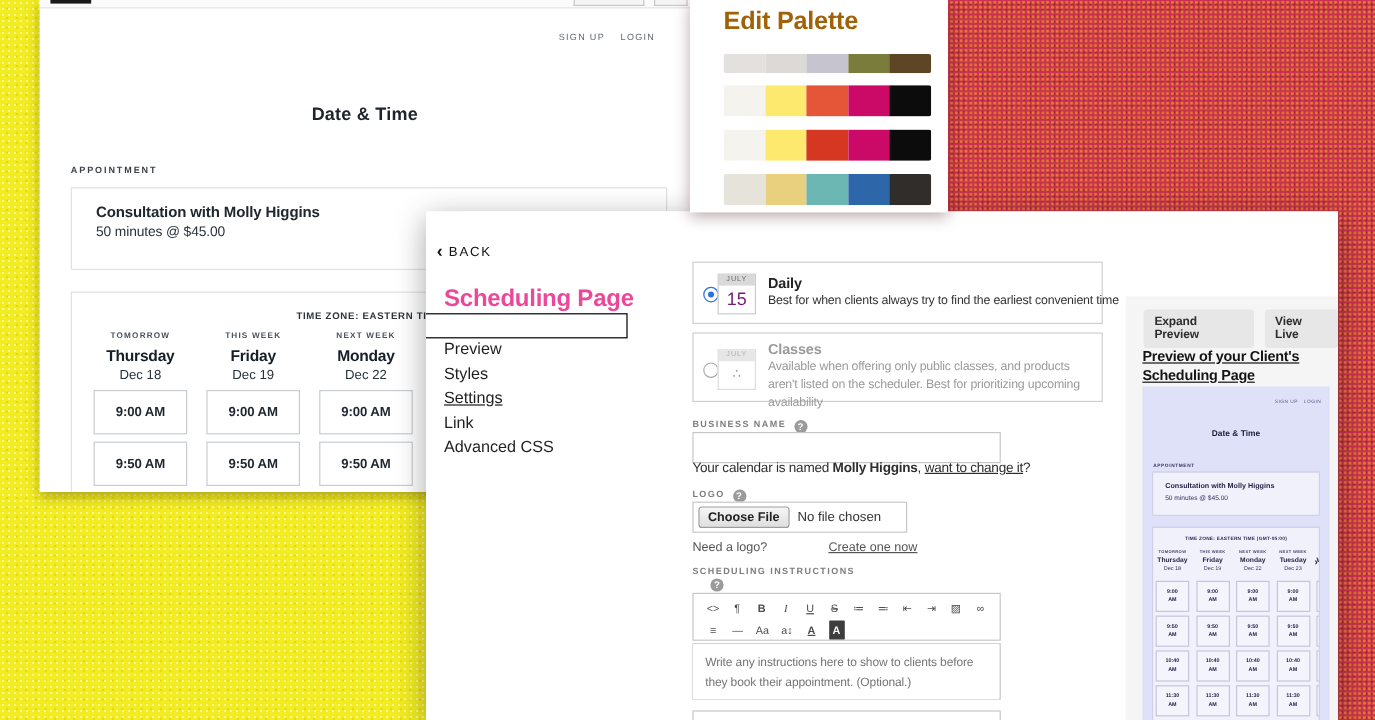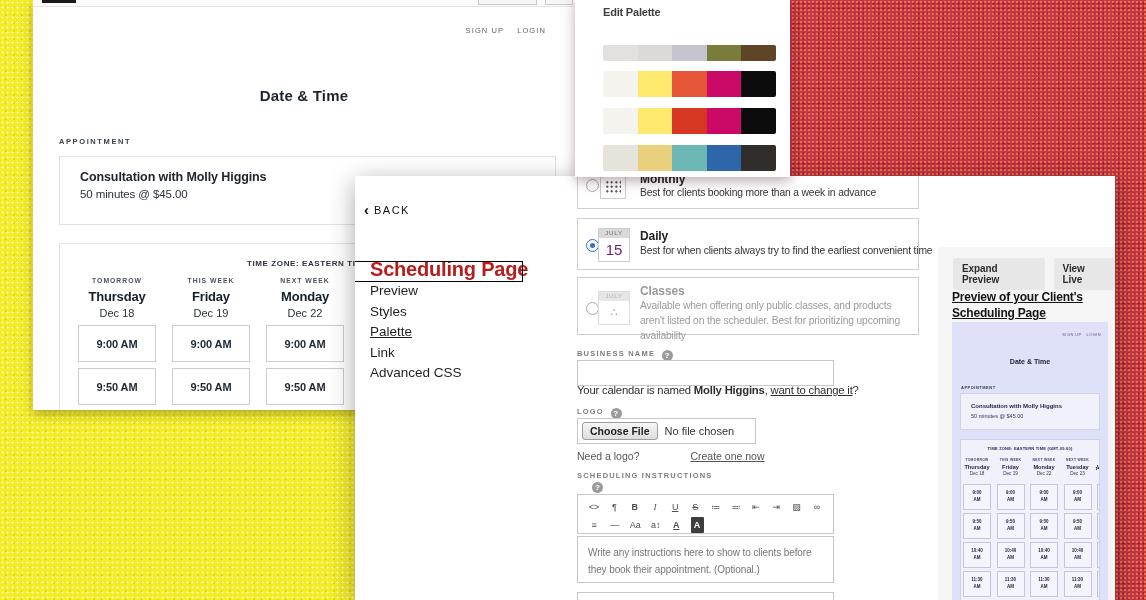--- a/index.html
+++ b/index.html
@@ -41,33 +41,33 @@
   .day-tag{font-size:6.8px;letter-spacing:1px;color:#4a525c;font-weight:bold;}
   .day-name{font-size:13px;font-weight:bold;color:#161e28;margin-top:5px;letter-spacing:-.2px;}
   .day-date{font-size:11px;color:#29313b;margin-top:3px;}
   .slot{width:78px;height:37px;border:1px solid #c9ccd0;display:flex;align-items:center;justify-content:center;
     font-size:11px;font-weight:bold;color:#1e2731;margin-top:6px;background:#fff;letter-spacing:-.1px;}
   .slot:first-of-type{margin-top:17px;}
 
   
   .palette-panel{position:absolute;left:575px;top:0;width:215px;height:177px;background:#fff;z-index:4;
     box-shadow:0 4px 12px rgba(60,10,20,.35);}
-  .palette-title{position:absolute;left:28px;top:6px;font-size:11px;font-weight:bold;color:#404040;letter-spacing:-.2px;}
+  .palette-title{position:absolute;left:28px;top:6px;font-size:21px;font-weight:bold;color:#a16207;letter-spacing:-.2px;}
   #palette-rows{position:absolute;left:28px;top:45px;width:173px;}
   .palette-row{display:flex;height:26px;margin-bottom:11px;border-radius:2px;overflow:hidden;}
   .palette-row.thin{height:16px;margin-bottom:10px;}
   .swatch{flex:1;}
 
   
   .modal{position:absolute;left:355px;top:176px;width:760px;height:424px;background:#fff;z-index:3;
     box-shadow:0 6px 24px rgba(0,0,0,.35);overflow:hidden;}
   .back-row{position:absolute;left:9px;top:28px;display:flex;align-items:center;gap:5px;color:#111;cursor:pointer;}
   .back-chevron{font-size:15px;font-weight:bold;line-height:10px;}
   .back-label{font-size:11px;font-weight:normal;letter-spacing:1.5px;}
-  .modal-title{position:absolute;left:15px;top:62px;font-size:20px;font-weight:bold;color:#b91c1c;letter-spacing:-.2px;margin-top:20px;}
+  .modal-title{position:absolute;left:15px;top:62px;font-size:20px;font-weight:bold;color:#ec4899;letter-spacing:-.2px;}
   .nav{position:absolute;left:15px;top:105px;width:180px;}
   .nav-item{font-size:13.5px;color:#1f1f1f;height:20.5px;line-height:20.5px;cursor:pointer;}
   .nav-focus{position:absolute;left:-12px;top:85px;width:180px;height:21px;border:1.5px solid #000;}
   .nav-item.active{text-decoration:underline;}
 
   
   .opt{position:absolute;left:222px;width:342px;border:1px solid #cfcfcf;background:#fff;}
   .opt1{top:-14px;height:47px;}
   .opt2{top:42px;height:52px;}
   .opt3{top:101px;height:58px;}
@@ -199,31 +199,25 @@
   <div class="modal">
     <div class="back-row">
       <span class="back-chevron">‹</span>
       <span class="back-label">BACK</span>
     </div>
     <div class="modal-title">Scheduling Page</div>
     <div class="nav-focus"></div>
     <div class="nav">
       <div class="nav-item">Preview</div>
       <div class="nav-item">Styles</div>
-      <div class="nav-item active">Palette</div>
+      <div class="nav-item active">Settings</div>
       <div class="nav-item">Link</div>
       <div class="nav-item">Advanced CSS</div>
     </div>
 
-    <div class="opt opt1">
-      <span class="radio" style="left:8px;top:16px;"></span>
-      <span class="month-grid-icon"></span>
-      <span class="opt-label" style="top:9px;">Monthly</span>
-      <span class="opt-desc" style="top:24px;">Best for clients booking more than a week in advance</span>
-    </div>
 
     <div class="opt opt2">
       <span class="radio checked" style="left:8px;top:20px;"></span>
       <span class="cal-icon" style="top:9px;">
         <span class="cal-head">JULY</span>
         <span class="cal-body">15</span>
       </span>
       <span class="opt-label" style="top:10px;">Daily</span>
       <span class="opt-desc" style="top:26px;">Best for when clients always try to find the earliest convenient time</span>
     </div>

